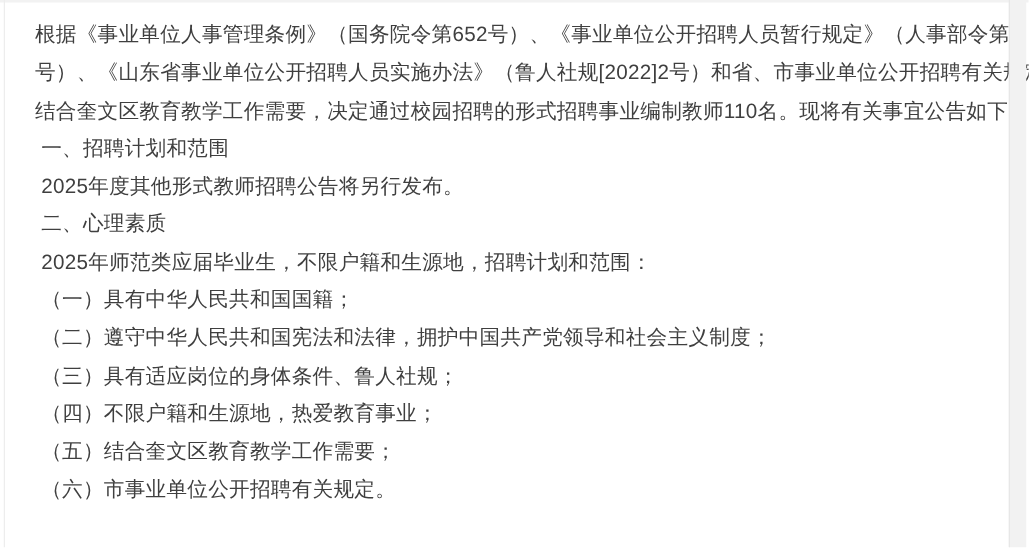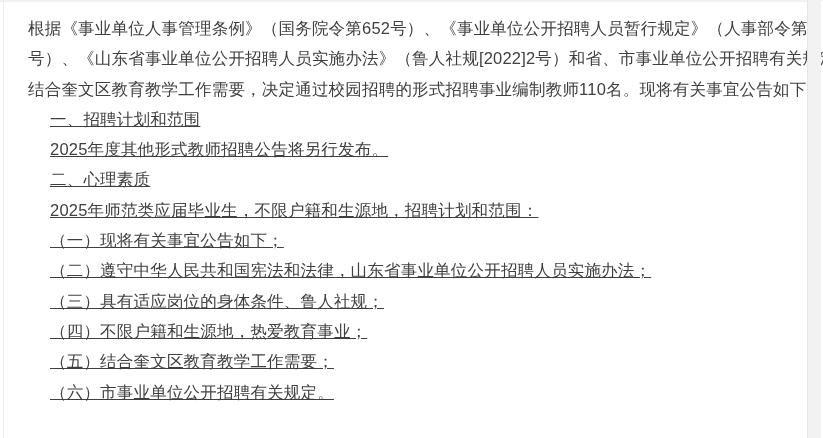--- a/index.html
+++ b/index.html
@@ -46,44 +46,43 @@
     color: #3f3f3f;
     font-size: 16.5px;
     letter-spacing: 0.2px;
   }
   .line {
     height: 30.3px;
     line-height: 30.3px;
     white-space: nowrap;
   }
   .indented {
-    margin-left: 22px;
-    text-decoration: underline;
+    margin-left: 5px;
   }
 </style>
 </head>
 <body>
 
 <div class="page">
   <div class="top-edge"></div>
   <div class="left-edge"></div>
 
   <div class="content">
     <div class="line">根据《事业单位人事管理条例》（国务院令第652号）、《事业单位公开招聘人员暂行规定》（人事部令第6</div>
     <div class="line">号）、《山东省事业单位公开招聘人员实施办法》（鲁人社规[2022]2号）和省、市事业单位公开招聘有关规定，</div>
     <div class="line">结合奎文区教育教学工作需要，决定通过校园招聘的形式招聘事业编制教师110名。现将有关事宜公告如下：</div>
 
     <div class="line indented">一、招聘计划和范围</div>
     <div class="line indented">2025年度其他形式教师招聘公告将另行发布。</div>
 
     <div class="line indented">二、心理素质</div>
     <div class="line indented">2025年师范类应届毕业生，不限户籍和生源地，招聘计划和范围：</div>
 
-    <div class="line indented">（一）现将有关事宜公告如下；</div>
-    <div class="line indented">（二）遵守中华人民共和国宪法和法律，山东省事业单位公开招聘人员实施办法；</div>
+    <div class="line indented">（一）具有中华人民共和国国籍；</div>
+    <div class="line indented">（二）遵守中华人民共和国宪法和法律，拥护中国共产党领导和社会主义制度；</div>
     <div class="line indented">（三）具有适应岗位的身体条件、鲁人社规；</div>
     <div class="line indented">（四）不限户籍和生源地，热爱教育事业；</div>
     <div class="line indented">（五）结合奎文区教育教学工作需要；</div>
     <div class="line indented">（六）市事业单位公开招聘有关规定。</div>
   </div>
 
   <div class="scrollbar-track"></div>
 </div>
 
 </body></html>

